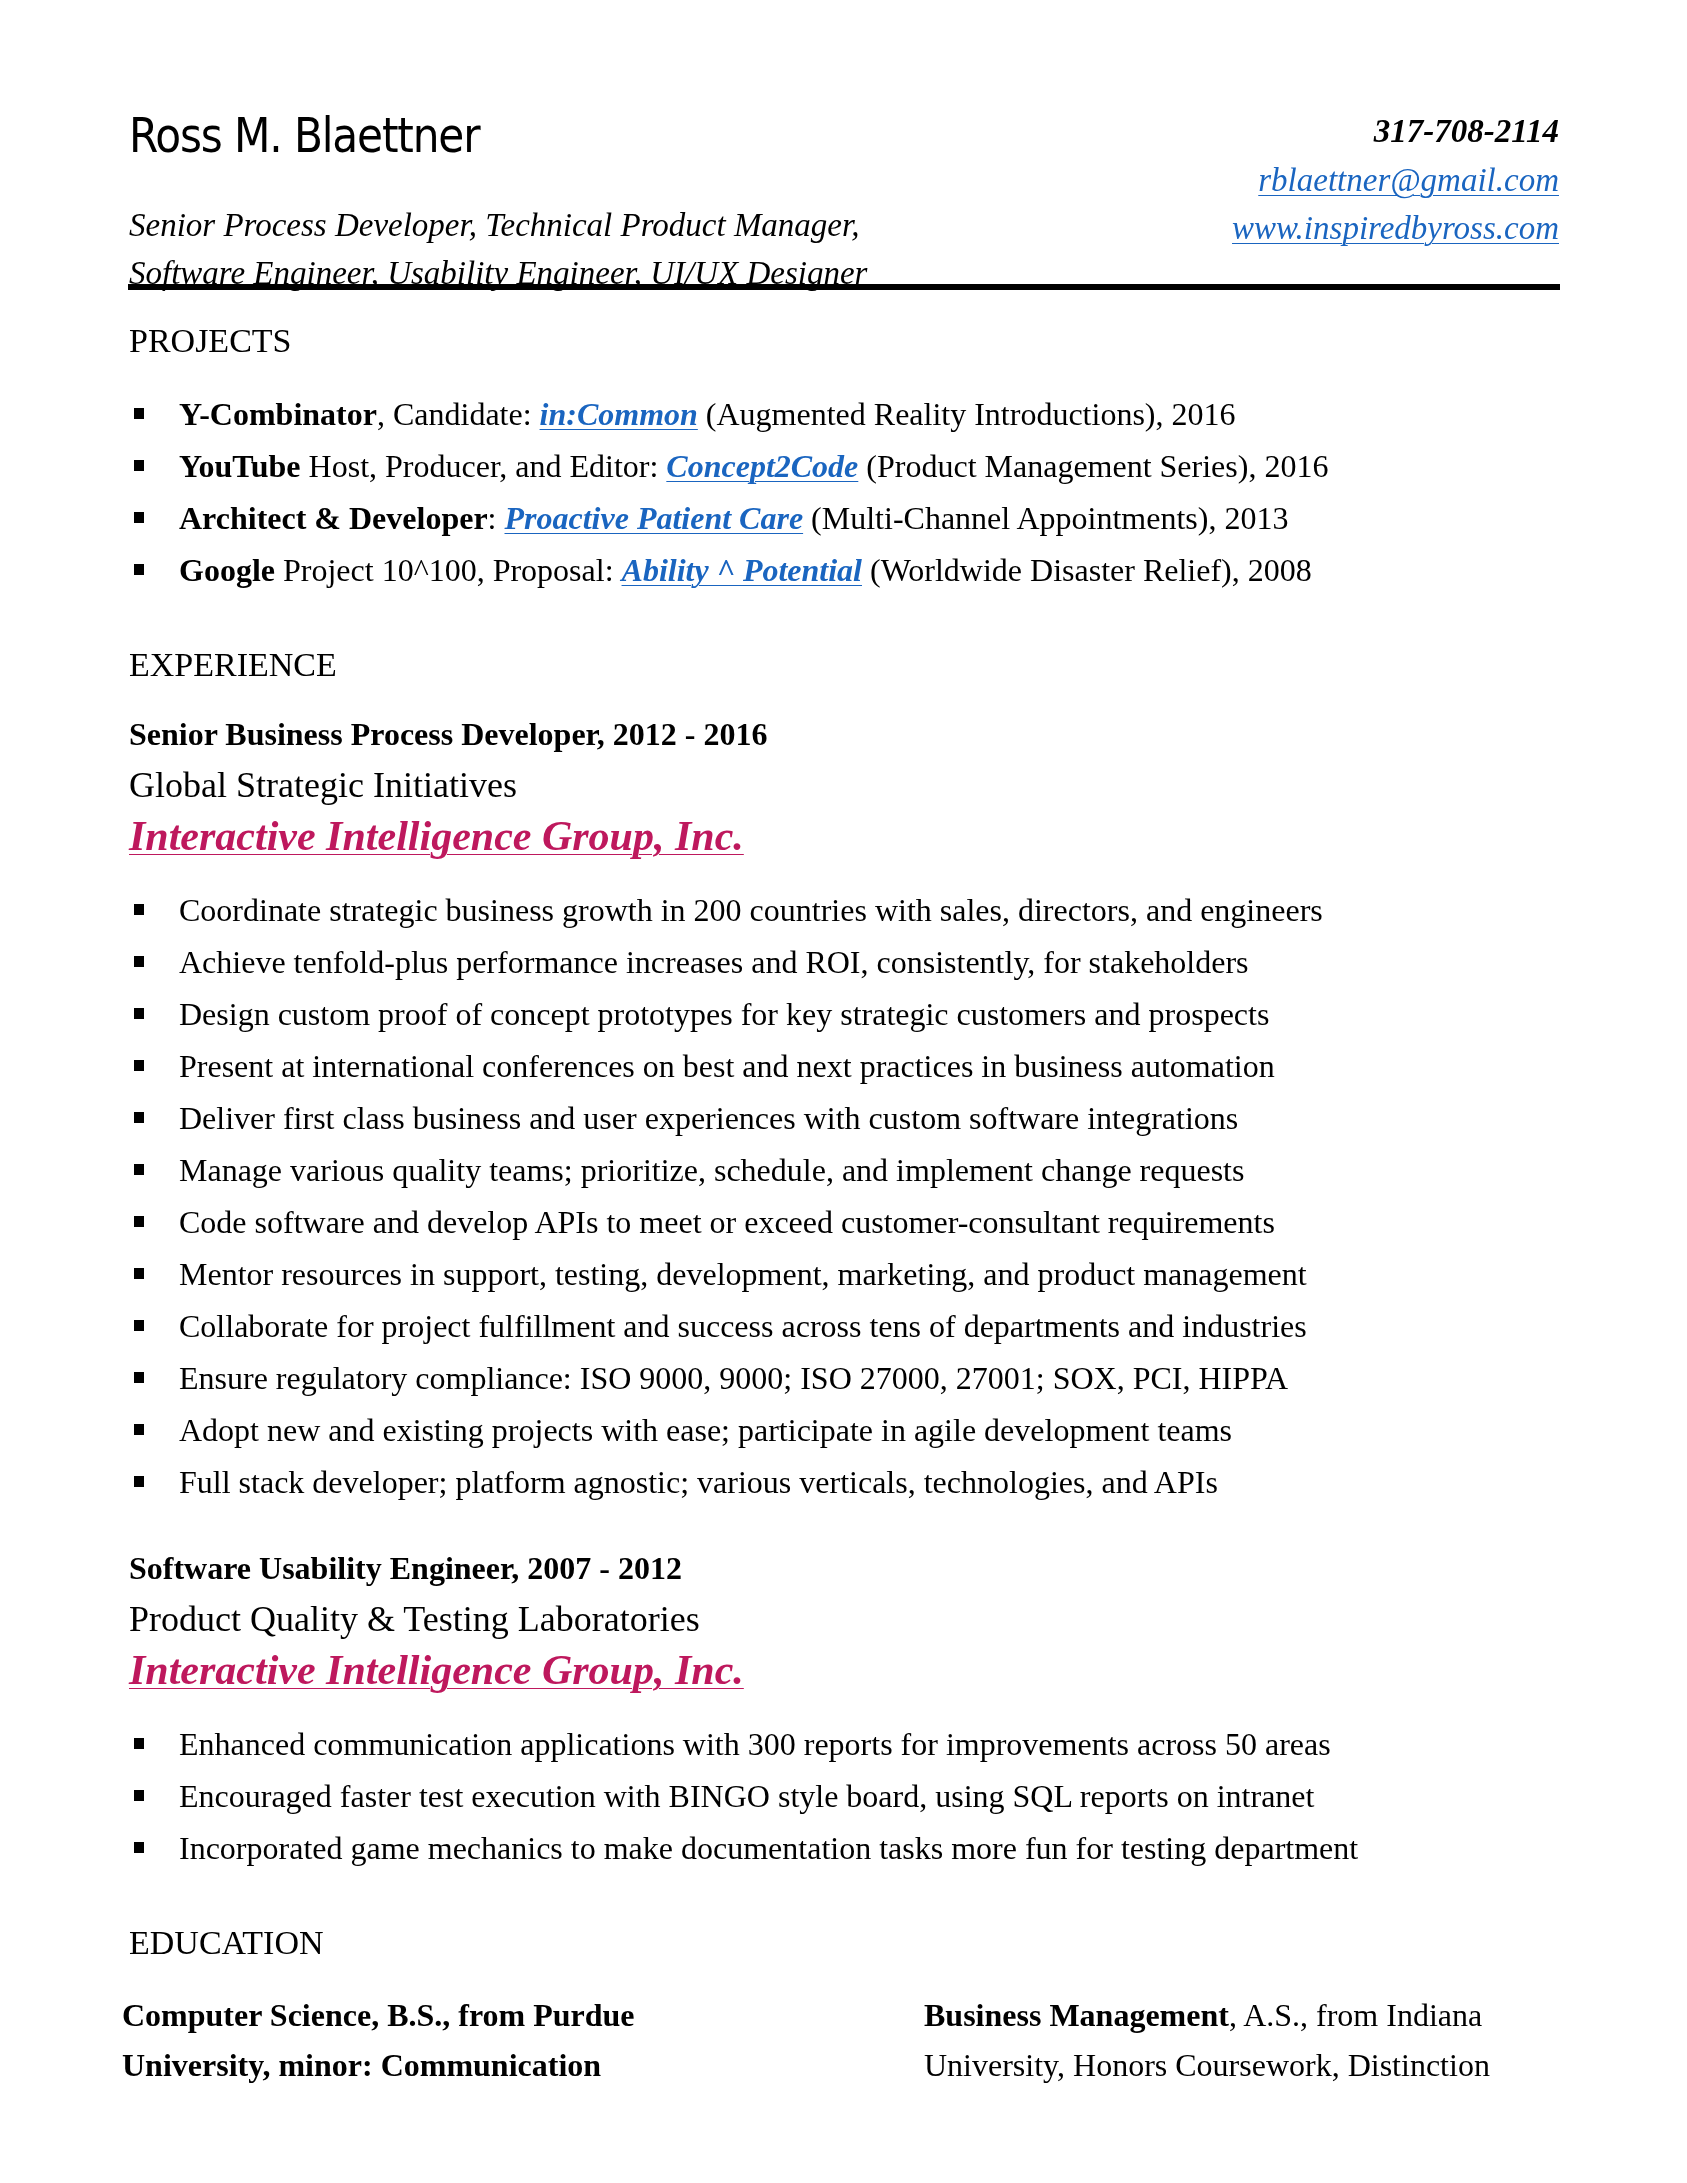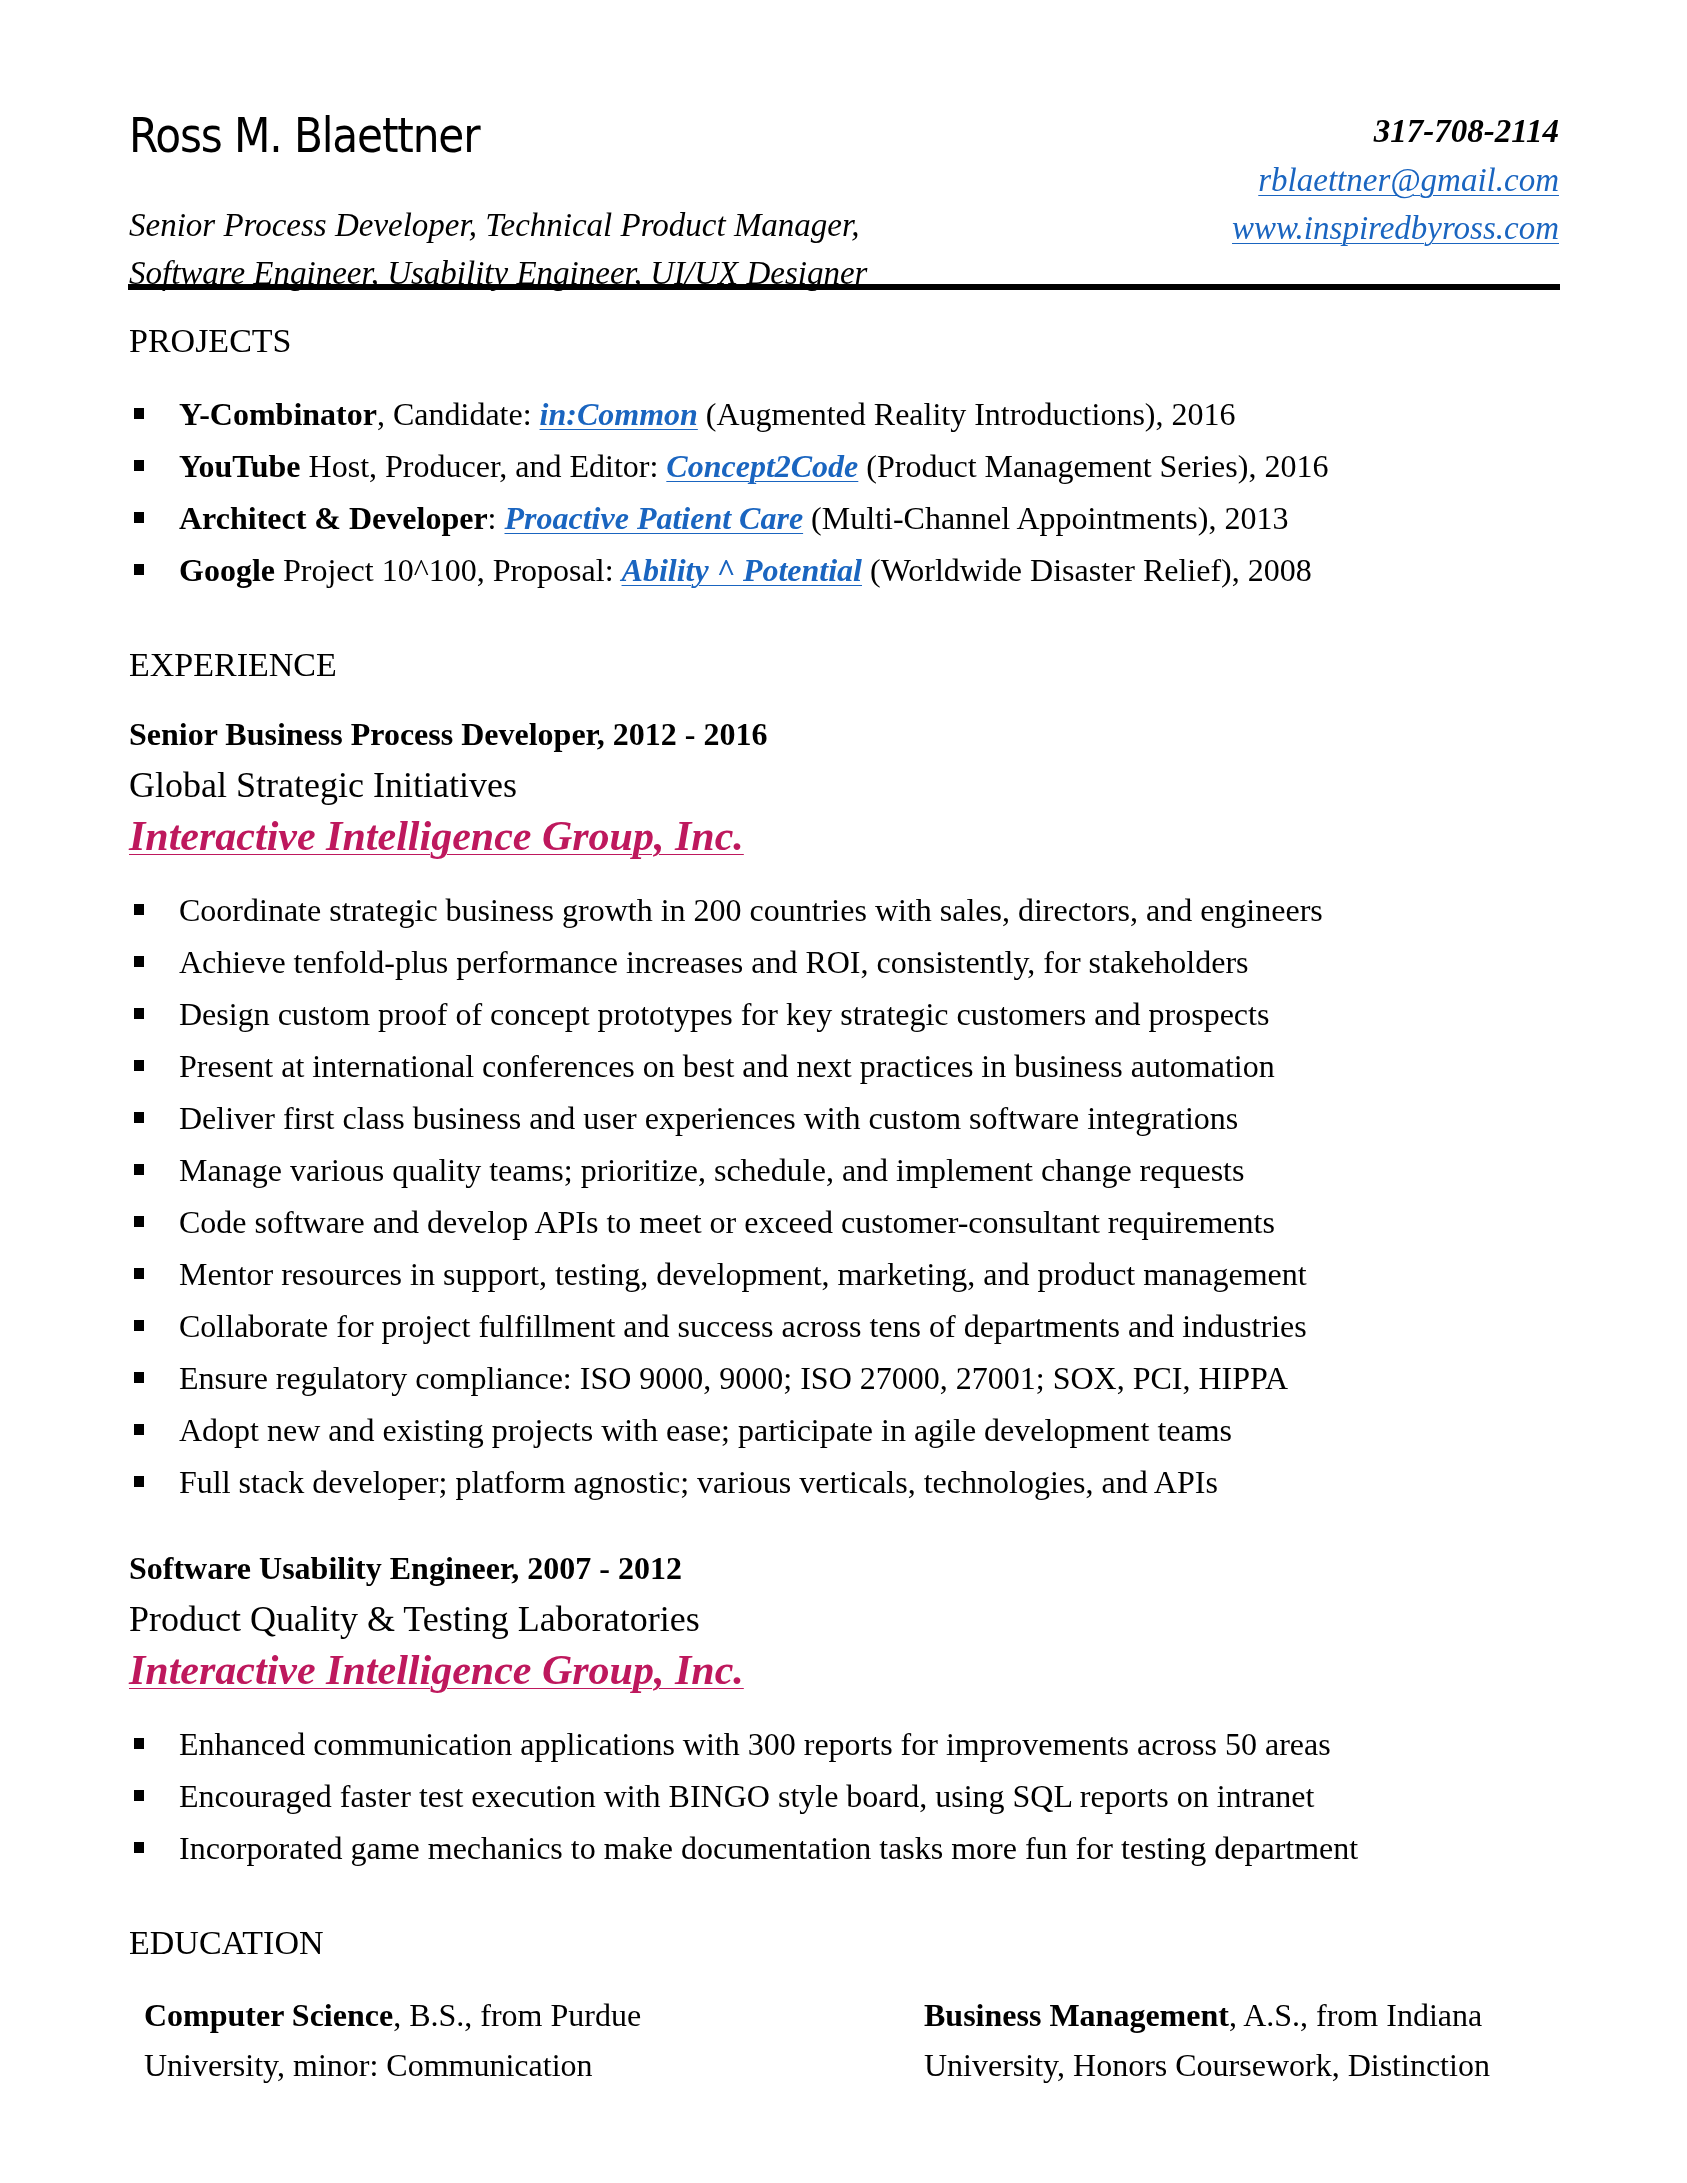--- a/index.html
+++ b/index.html
@@ -84,21 +84,21 @@
   <div class="job-dept" style="top:1594px;">Product Quality &amp; Testing Laboratories</div>
   <div class="job-company" style="top:1645px;">Interactive Intelligence Group, Inc.</div>
 
   <ul class="bullets" style="top:1718px;">
     <li><span class="sq"></span><span>Enhanced communication applications with 300 reports for improvements across 50 areas</span></li>
     <li><span class="sq"></span><span>Encouraged faster test execution with BINGO style board, using SQL reports on intranet</span></li>
     <li><span class="sq"></span><span>Incorporated game mechanics to make documentation tasks more fun for testing department</span></li>
   </ul>
 
   <div class="section-title" style="top:1920px;">EDUCATION</div>
-  <div class="edu" style="left:144px; top:1990px;">
+  <div class="edu" style="left:122px; top:1990px;font-weight:bold;">
     <div><b>Computer Science</b><span>, B.S., from Purdue</span></div>
     <div>University, minor: Communication</div>
   </div>
   <div class="edu" style="left:924px; top:1990px;">
     <div><b>Business Management</b><span>, A.S., from Indiana</span></div>
     <div>University, Honors Coursework, Distinction</div>
   </div>
 
 </div>
 

